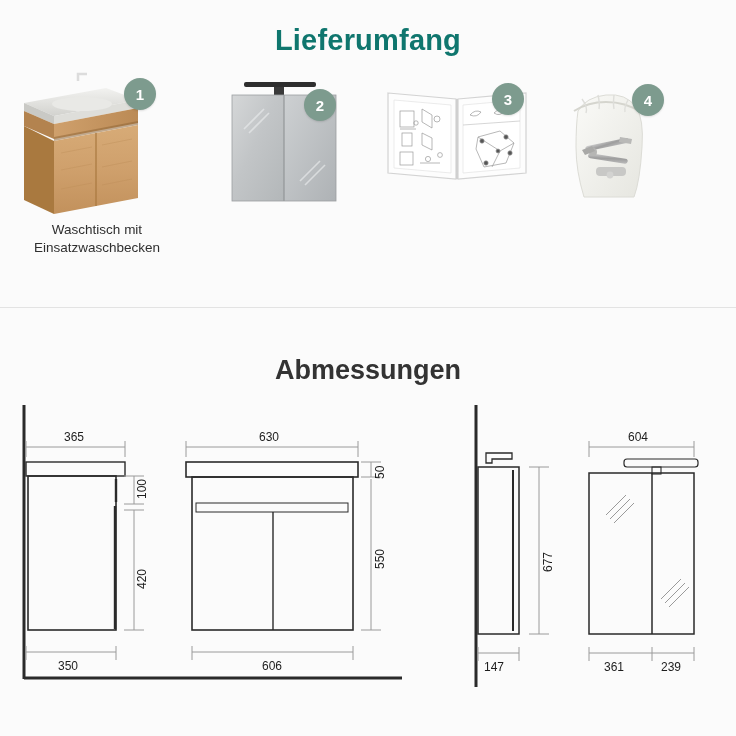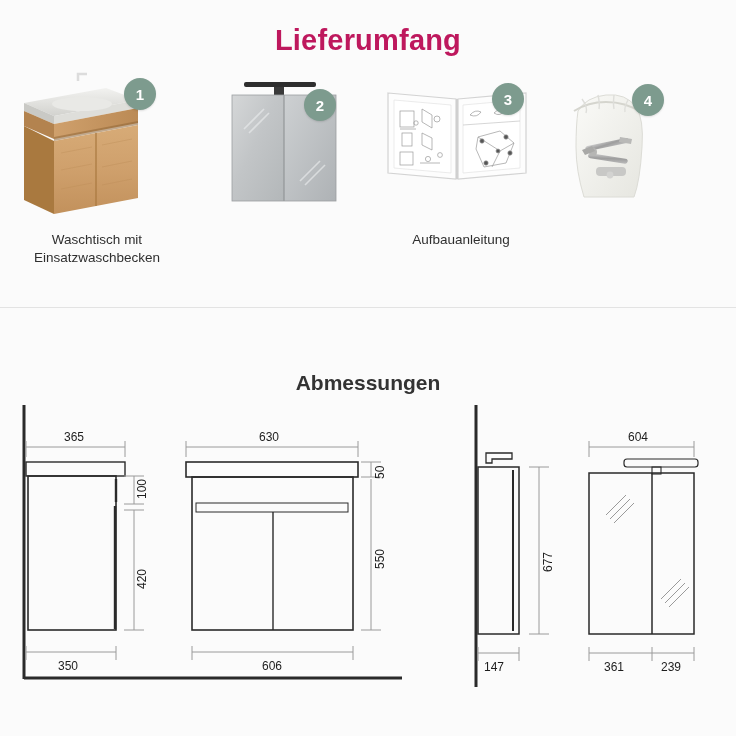--- a/index.html
+++ b/index.html
@@ -10,49 +10,49 @@
     color:#2b2b2b;
     overflow:hidden;
     position:relative;
   }
   .page{position:relative;width:736px;height:736px;}
 
   
   .sec-scope{position:relative;height:307px;}
   .h-title{
     text-align:center;font-size:29px;font-weight:bold;
-    letter-spacing:.2px;color:#be185d;
+    letter-spacing:.2px;color:#0f766e;
     padding-top:24px;margin:0;
   }
   .items{
     display:flex;justify-content:space-between;
     padding:0 6px;margin-top:10px;
   }
   .item{width:182px;position:relative;}
   .thumb{height:148px;position:relative;}
   .badge{
     position:absolute;width:32px;height:32px;border-radius:50%;
     background:#7d9b8e;color:#fff;font-size:15px;font-weight:bold;
     display:flex;align-items:center;justify-content:center;
     z-index:9;box-shadow:0 1px 2px rgba(0,0,0,.12);
   }
   .cap{
     text-align:center;font-size:13.5px;line-height:18px;
-    color:#2f2f2f;margin-top:16px;white-space:pre-line;
+    color:#2f2f2f;margin-top:6px;white-space:pre-line;
   }
   .divider{
     position:absolute;left:0;top:307px;width:736px;height:1px;
     background:#e3e3e3;
   }
 
   
   .sec-dim{position:relative;height:429px;}
   .h-title2{
-    text-align:center;font-size:21px;font-weight:bold;
-    color:#333;padding-top:64px;margin:0;
+    text-align:center;font-size:27px;font-weight:bold;
+    color:#333;padding-top:48px;margin:0;
   }
   .draw{position:absolute;left:16px;top:0;width:736px;height:429px;}
 
   svg{display:block;}
   .ln{stroke:#2a2a2a;fill:none;}
   .dim{stroke:#9a9a9a;stroke-width:1;fill:none;}
   .dtxt{font-family:"Liberation Sans",sans-serif;font-size:12px;fill:#1d1d1d;}
   .vtxt{font-family:"Liberation Sans",sans-serif;font-size:12px;fill:#1d1d1d;}
 </style>
 </head>
@@ -186,21 +186,20 @@
                 <line x1="130" y1="84" x2="144" y2="76"></line>
               <line x1="130" y1="84" x2="122" y2="100"></line>
               <circle cx="112" cy="74" r="2.2" fill="#555"></circle>
                 <circle cx="136" cy="70" r="2.2" fill="#555"></circle>
               <circle cx="140" cy="86" r="2.2" fill="#555"></circle>
                 <circle cx="116" cy="96" r="2.2" fill="#555"></circle>
               <circle cx="128" cy="84" r="2" fill="#555"></circle>
             </g>
           </svg>
         </div>
-        <div class="cap">Aufbauanleitung</div>
       </div>
 
       <div class="item">
         <div class="thumb">
           <div class="badge" style="left:80px;top:17px;">4</div>
           <svg width="182" height="148" viewBox="0 0 182 148">
             <defs>
               <linearGradient id="bag" x1="0" y1="0" x2="1" y2="1">
                 <stop offset="0" stop-color="#fafaf7"></stop>
                   <stop offset="1" stop-color="#e6e6e0"></stop>

